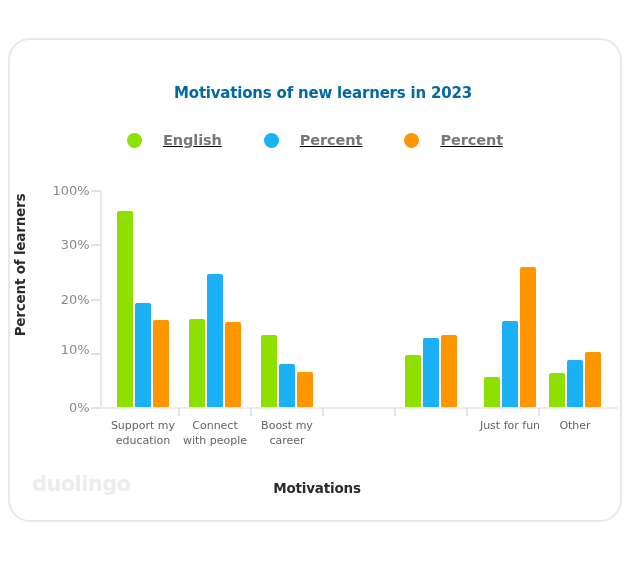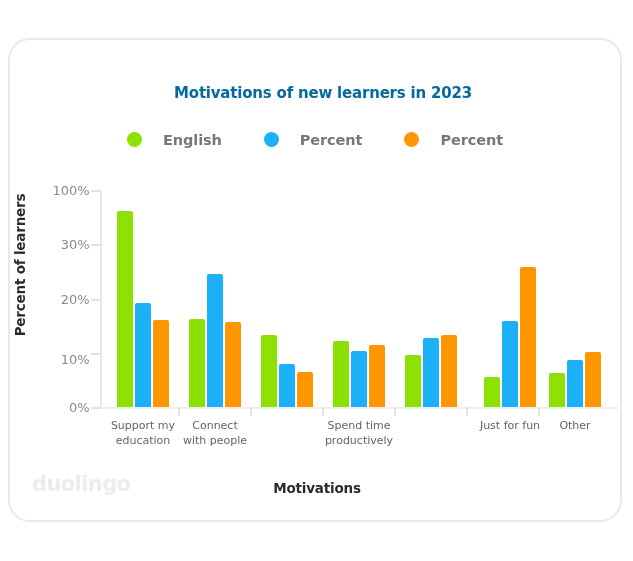--- a/index.html
+++ b/index.html
@@ -43,21 +43,23 @@
     left: 0;
     top: 92px;
     width: 100%;
     display: flex;
     justify-content: center;
     align-items: center;
     gap: 42px;
   }
   .legend-item {
     display: flex;
+    align-items: center;
     gap: 21px;
+    text-decoration: underline;
   }
   .legend-swatch {
     width: 15px;
     height: 15px;
     border-radius: 50%;
     flex: none;
   }
   .legend-label {
     font-size: 14.5px;
     color: #777777;
@@ -211,21 +213,21 @@
 
   <div id="plot-wrap">
     <div id="y-axis-title">Percent of learners</div>
 
     <div id="plot">
       <div id="axis-line"></div>
       <div id="baseline"></div>
     <div class="y-tick" style="top: 217px;"></div>
         <div class="y-tick-label" style="top: 217px;">0%</div>
         <div class="y-tick" style="top: 162.75px;"></div>
-        <div class="y-tick-label" style="top: 169px;">10%</div>
+        <div class="y-tick-label" style="top: 159px;">10%</div>
         <div class="y-tick" style="top: 108.5px;"></div>
         <div class="y-tick-label" style="top: 108.5px;">20%</div>
         <div class="y-tick" style="top: 54.25px;"></div>
         <div class="y-tick-label" style="top: 54.25px;">30%</div>
         <div class="y-tick" style="top: 0px;"></div>
         <div class="y-tick-label" style="top: 0px;">100%</div>
         <div class="group" style="left: 17px; width: 52px;">
           <div class="bars">
             <div class="bar" title="English: 36.2%" style="height: 196.385px; background: rgb(142, 224, 0);"></div>
             <div class="bar" title="Spanish: 19.1%" style="height: 103.618px; background: rgb(28, 176, 246);"></div>
@@ -242,30 +244,23 @@
           </div>
           <div class="cat-label" style="left: -26px;">Connect<br>with people</div>
         </div>
         <div class="group-tick" style="left: 150px;"></div>
         <div class="group" style="left: 161px; width: 52px;">
           <div class="bars">
             <div class="bar" title="English: 13.2%" style="height: 71.61px; background: rgb(142, 224, 0);"></div>
             <div class="bar" title="Spanish: 8%" style="height: 43.4px; background: rgb(28, 176, 246);"></div>
             <div class="bar" title="Japanese: 6.5%" style="height: 35.2625px; background: rgb(255, 150, 0);"></div>
           </div>
+          <div class="cat-label" style="left: -26px;">Boost my<br>career</div>
         </div>
         <div class="group-tick" style="left: 222px;"></div>
-        <div class="group" style="left: 233px; width: 52px;">
-          <div class="bars">
-            <div class="bar" title="English: 12.1%" style="height: 65.6425px; background: rgb(142, 224, 0);"></div>
-            <div class="bar" title="Spanish: 10.3%" style="height: 55.8775px; background: rgb(28, 176, 246);"></div>
-            <div class="bar" title="Japanese: 11.4%" style="height: 61.845px; background: rgb(255, 150, 0);"></div>
-          </div>
-          <div class="cat-label" style="left: -26px;">Spend time<br>productively</div>
-        </div>
         <div class="group-tick" style="left: 294px;"></div>
         <div class="group" style="left: 305px; width: 52px;">
           <div class="bars">
             <div class="bar" title="English: 9.5%" style="height: 51.5375px; background: rgb(142, 224, 0);"></div>
             <div class="bar" title="Spanish: 12.8%" style="height: 69.44px; background: rgb(28, 176, 246);"></div>
             <div class="bar" title="Japanese: 13.2%" style="height: 71.61px; background: rgb(255, 150, 0);"></div>
           </div>
         </div>
         <div class="group-tick" style="left: 366px;"></div>
         <div class="group" style="left: 384px; width: 52px;">

